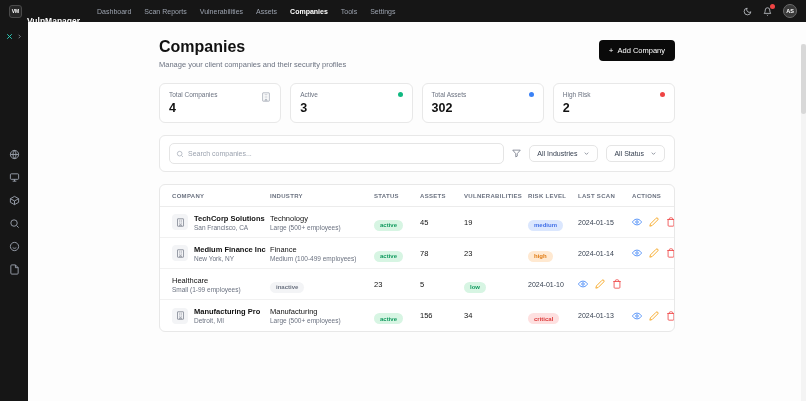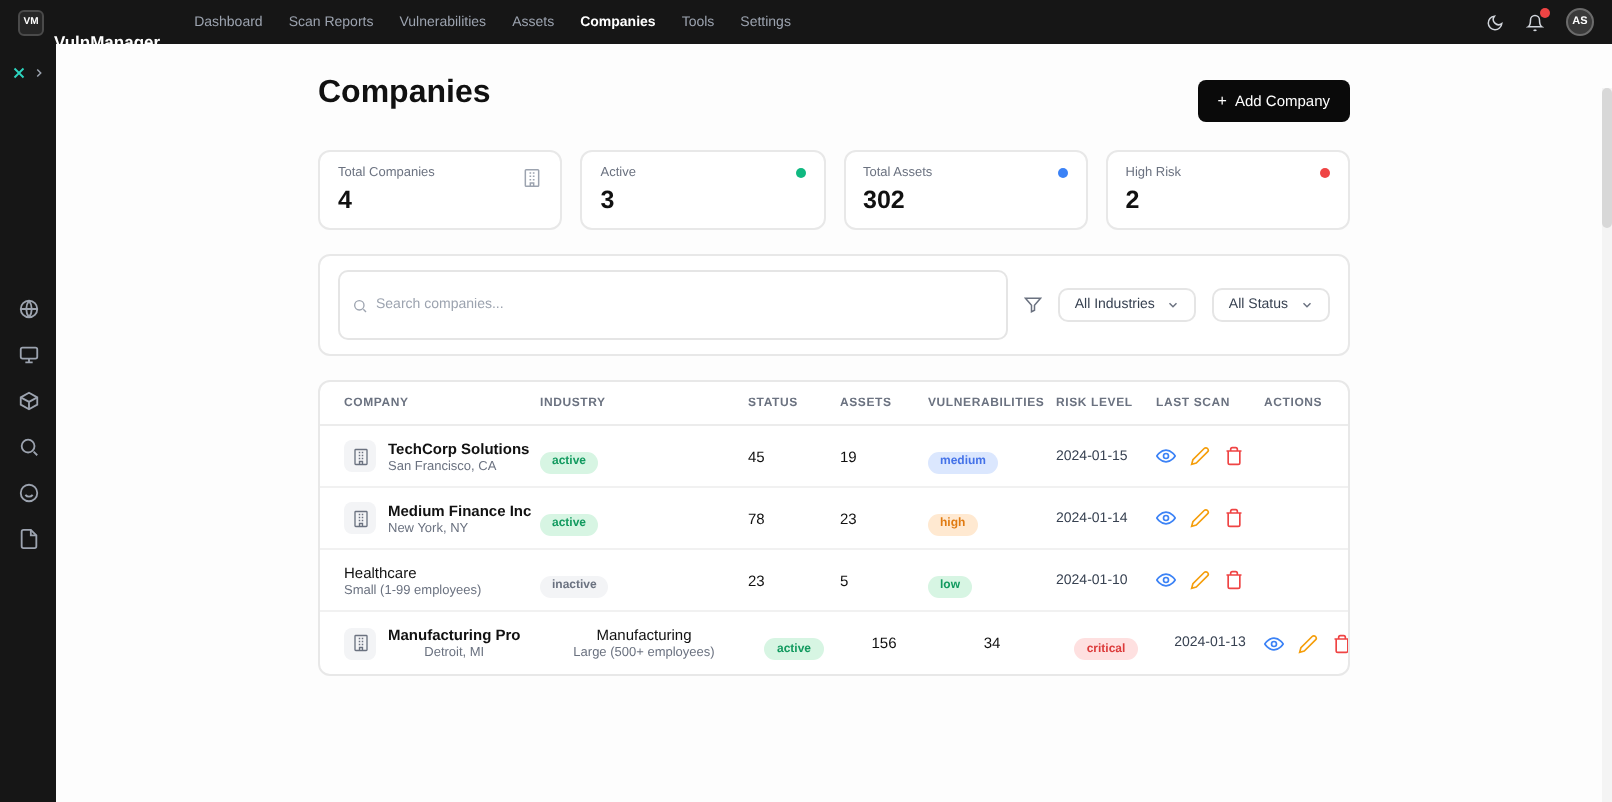--- a/index.html
+++ b/index.html
@@ -51,42 +51,42 @@
     padding:7px 9px; position:relative; }
   .stat-label { font-size:6.5px; color:#6b7280; }
   .stat-value { font-size:12.5px; font-weight:bold; color:#111; margin-top:3px; }
   .stat-ind { position:absolute; top:8px; right:9px; }
   .dot { width:5px; height:5px; border-radius:50%; display:block; }
   .stat-icon { color:#9ca3af; display:flex; }
 
   
   .filter-bar { margin-top:12px; background:#fff; border:1px solid #e8e8e8;
     border-radius:6px; padding:7px 9px; display:flex; align-items:center; gap:8px; }
-  .search-wrap { flex:1; border:1px solid #e5e5e5; border-radius:5px; height:35px;
+  .search-wrap { flex:1; border:1px solid #e5e5e5; border-radius:5px; height:21px;
     display:flex; align-items:center; padding:0 6px; gap:4px; background:#fff; }
   .search-wrap .sicon { color:#9ca3af; display:flex; }
   .search-input { border:none; outline:none; flex:1; font-size:7px; color:#374151;
     font-family:inherit; background:transparent; }
   .search-input::placeholder { color:#9ca3af; }
   .funnel { color:#6b7280; display:flex; cursor:pointer; }
   .select { border:1px solid #e5e5e5; border-radius:5px; height:17px; background:#fff;
     display:flex; align-items:center; gap:6px; padding:0 7px; font-size:7px;
     color:#374151; cursor:pointer; white-space:nowrap; }
   .select .chev { color:#6b7280; display:flex; }
 
   
   .table-card { margin-top:12px; background:#fff; border:1px solid #e8e8e8;
     border-radius:6px; overflow:hidden; }
   .thead, .trow { display:grid;
     grid-template-columns:98px 104px 46px 44px 64px 50px 54px 1fr;
     align-items:center; padding:0 12px; }
   .thead { height:22px; border-bottom:1px solid #ececec; }
   .th { font-size:6px; font-weight:bold; color:#6b7280; letter-spacing:0.3px; }
   .trow { height:31px; border-bottom:1px solid #f1f1f1; }
-  .trow:last-child { border-bottom:none;text-align:center; }
+  .trow:last-child { border-bottom:none; }
   .company-cell { display:flex; align-items:center; gap:6px; }
   .cicon { width:16px; height:16px; background:#f3f4f6; border-radius:4px;
     display:flex; align-items:center; justify-content:center; color:#6b7280; flex:0 0 auto; }
   .stack { display:flex; flex-direction:column; gap:1px; }
   .cname { font-size:7.5px; font-weight:bold; color:#111; }
   .cplain { font-size:7.5px; color:#111; }
   .csub { font-size:6.5px; color:#6b7280; }
   .num { font-size:7.5px; color:#111; }
   .date { font-size:7px; color:#374151; }
   .badge { display:inline-block; font-size:6px; font-weight:bold;
@@ -194,20 +194,21 @@
         </span>
       </div>
     </aside>
 
     <main class="main">
       <div class="container">
 
         <div class="page-header">
           <div>
             <h1 class="page-title">Companies</h1>
+            <div class="page-subtitle">Manage your client companies and their security profiles</div>
           </div>
           <button class="add-btn">
             <span class="plus">+</span>
             <span>Add Company</span>
           </button>
         </div>
 
         <div class="stats">
           <div class="stat-card">
             <div class="stat-label">Total Companies</div>
@@ -293,20 +294,24 @@
                   <svg width="9" height="9" viewBox="0 0 24 24" fill="none" stroke="currentColor" stroke-width="1.8">
                     <rect x="4" y="2" width="16" height="20" rx="1"></rect>
                     <path d="M9 6h2M13 6h2M9 10h2M13 10h2M9 14h2M13 14h2M10 22v-4h4v4"></path>
                   </svg>
                 </span>
               <span class="stack">
                 <span class="cname">TechCorp Solutions</span>
                 <span class="csub">San Francisco, CA</span>
               </span>
             </div>
+            <div class="stack">
+              <span class="cplain">Technology</span>
+              <span class="csub">Large (500+ employees)</span>
+            </div>
             <div><span class="badge" data-badge="active">active</span></div>
             <div class="num">45</div>
             <div class="num">19</div>
             <div><span class="badge" data-badge="medium">medium</span></div>
             <div class="date">2024-01-15</div>
             <div class="actions">
               <span class="act view">
                   <svg width="10" height="10" viewBox="0 0 24 24" fill="none" stroke="currentColor" stroke-width="2">
                     <path d="M1 12s4-7 11-7 11 7 11 7-4 7-11 7-11-7-11-7z"></path>
                     <circle cx="12" cy="12" r="3"></circle>
@@ -331,20 +336,24 @@
                   <svg width="9" height="9" viewBox="0 0 24 24" fill="none" stroke="currentColor" stroke-width="1.8">
                     <rect x="4" y="2" width="16" height="20" rx="1"></rect>
                     <path d="M9 6h2M13 6h2M9 10h2M13 10h2M9 14h2M13 14h2M10 22v-4h4v4"></path>
                   </svg>
                 </span>
               <span class="stack">
                 <span class="cname">Medium Finance Inc</span>
                 <span class="csub">New York, NY</span>
               </span>
             </div>
+            <div class="stack">
+              <span class="cplain">Finance</span>
+              <span class="csub">Medium (100-499 employees)</span>
+            </div>
             <div><span class="badge" data-badge="active">active</span></div>
             <div class="num">78</div>
             <div class="num">23</div>
             <div><span class="badge" data-badge="high">high</span></div>
             <div class="date">2024-01-14</div>
             <div class="actions">
               <span class="act view">
                   <svg width="10" height="10" viewBox="0 0 24 24" fill="none" stroke="currentColor" stroke-width="2">
                     <path d="M1 12s4-7 11-7 11 7 11 7-4 7-11 7-11-7-11-7z"></path>
                     <circle cx="12" cy="12" r="3"></circle>

